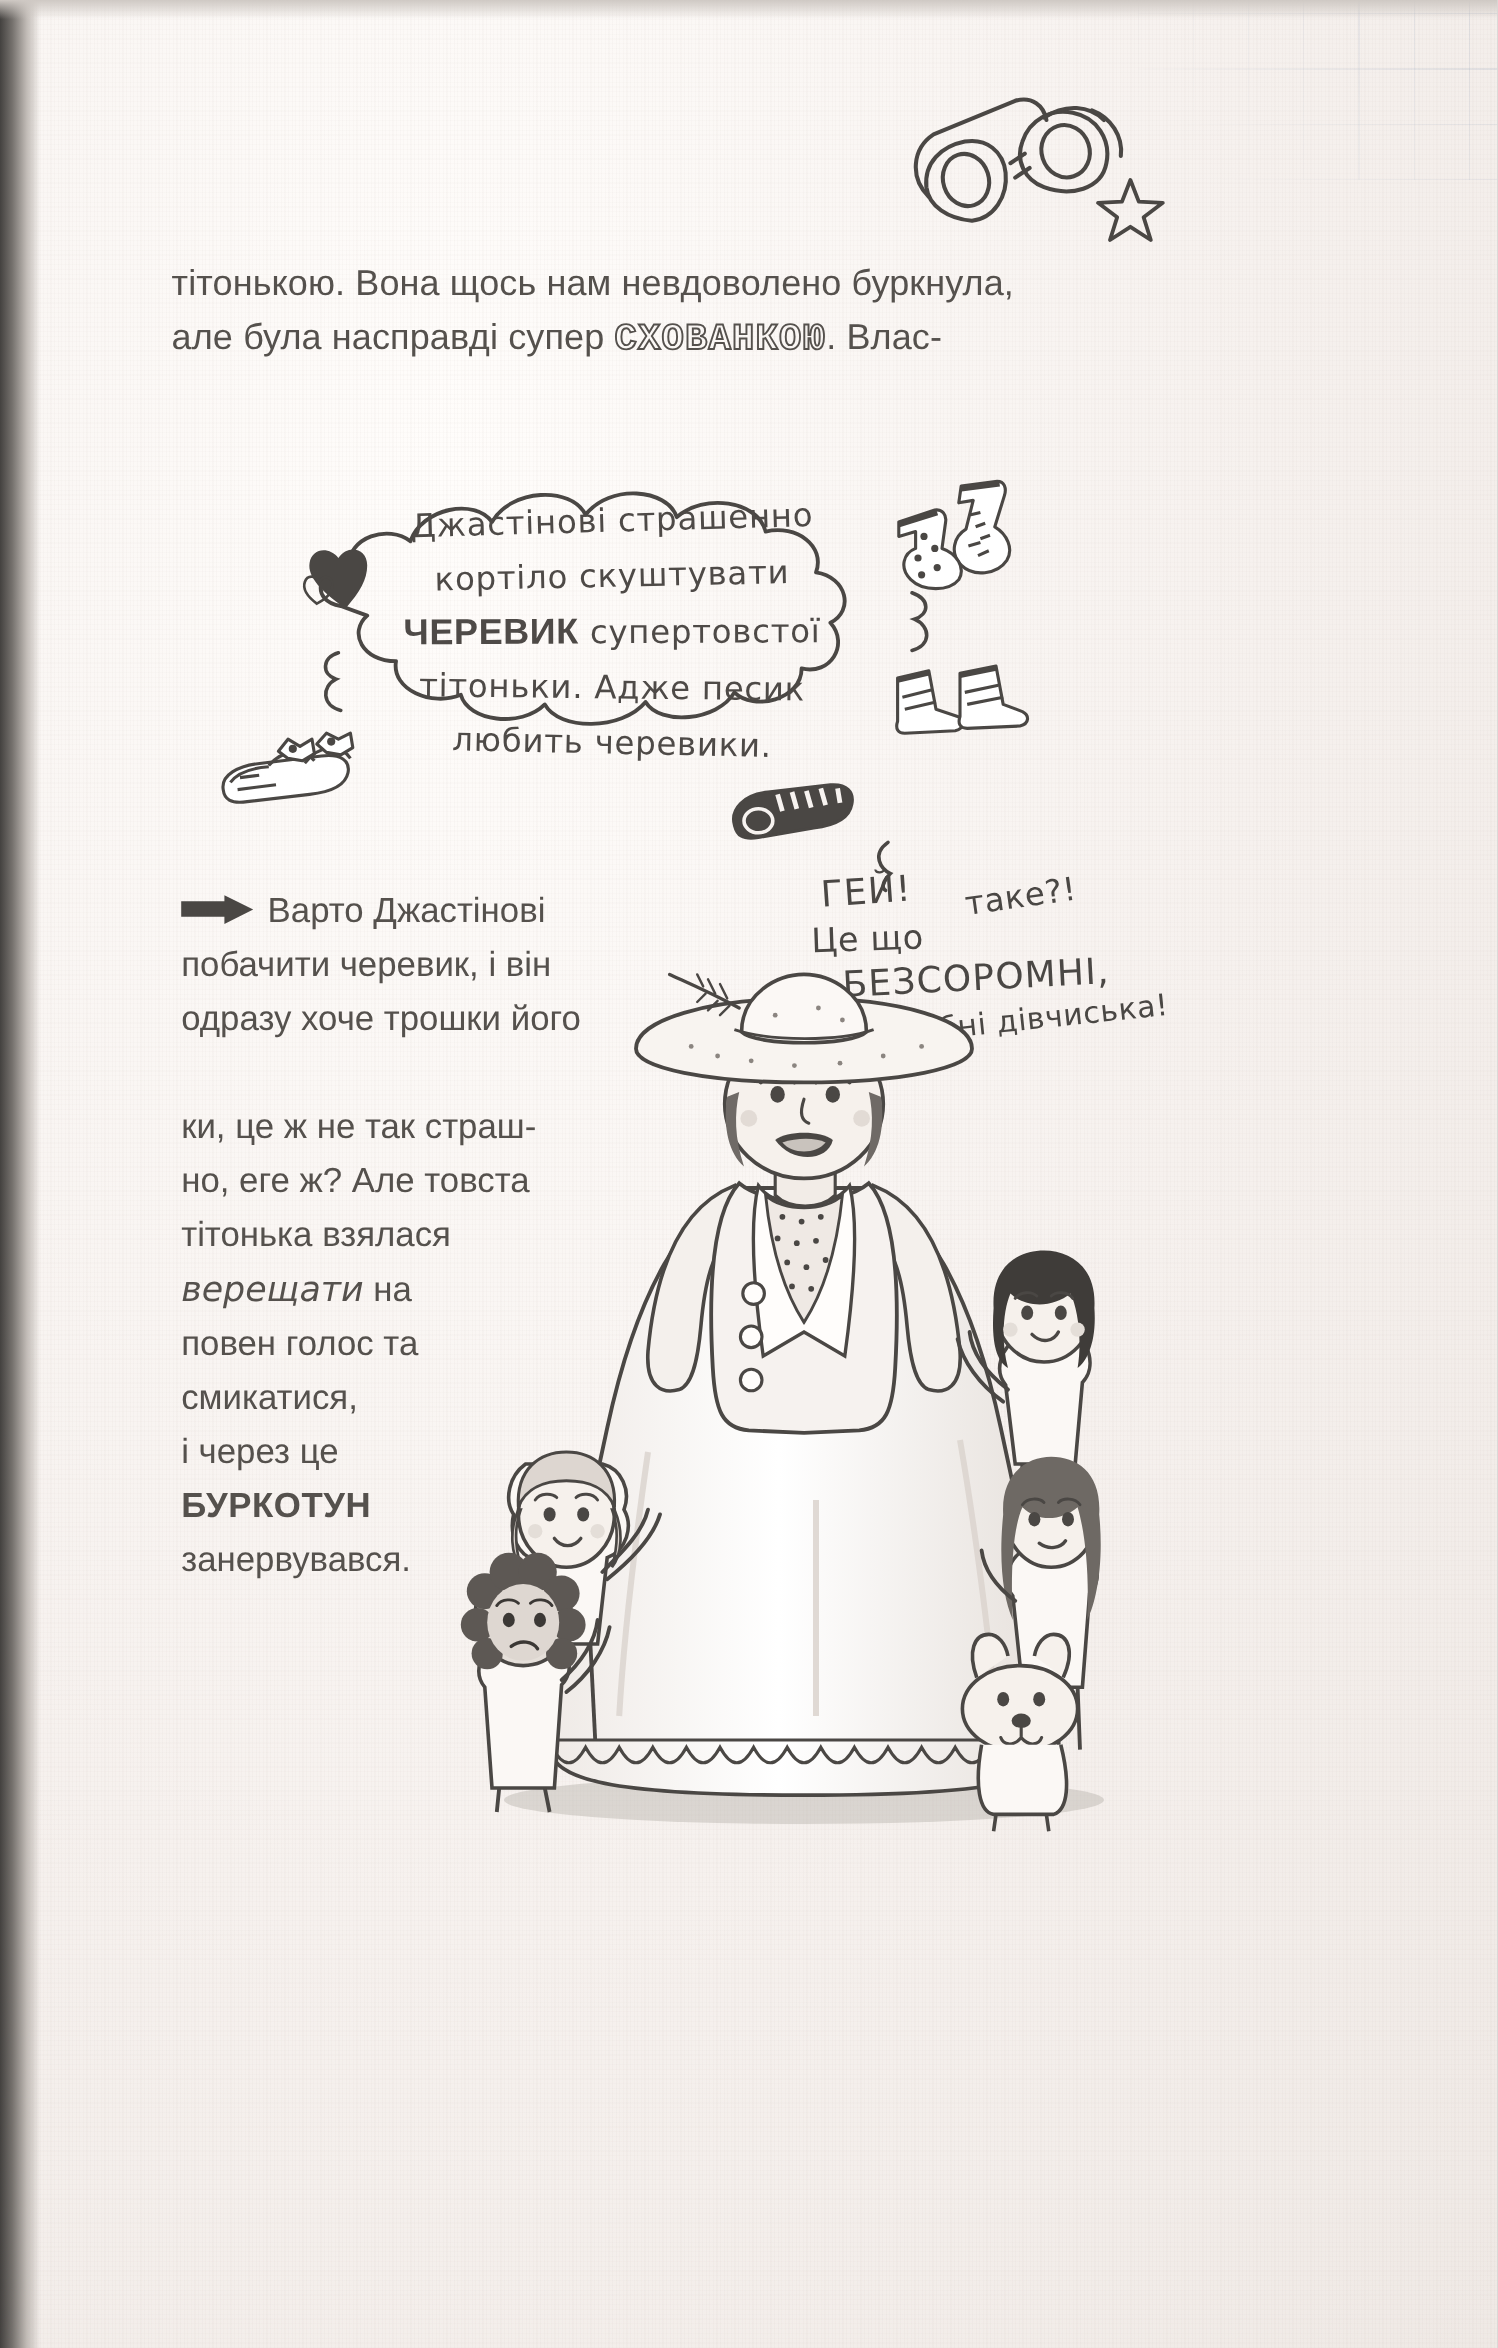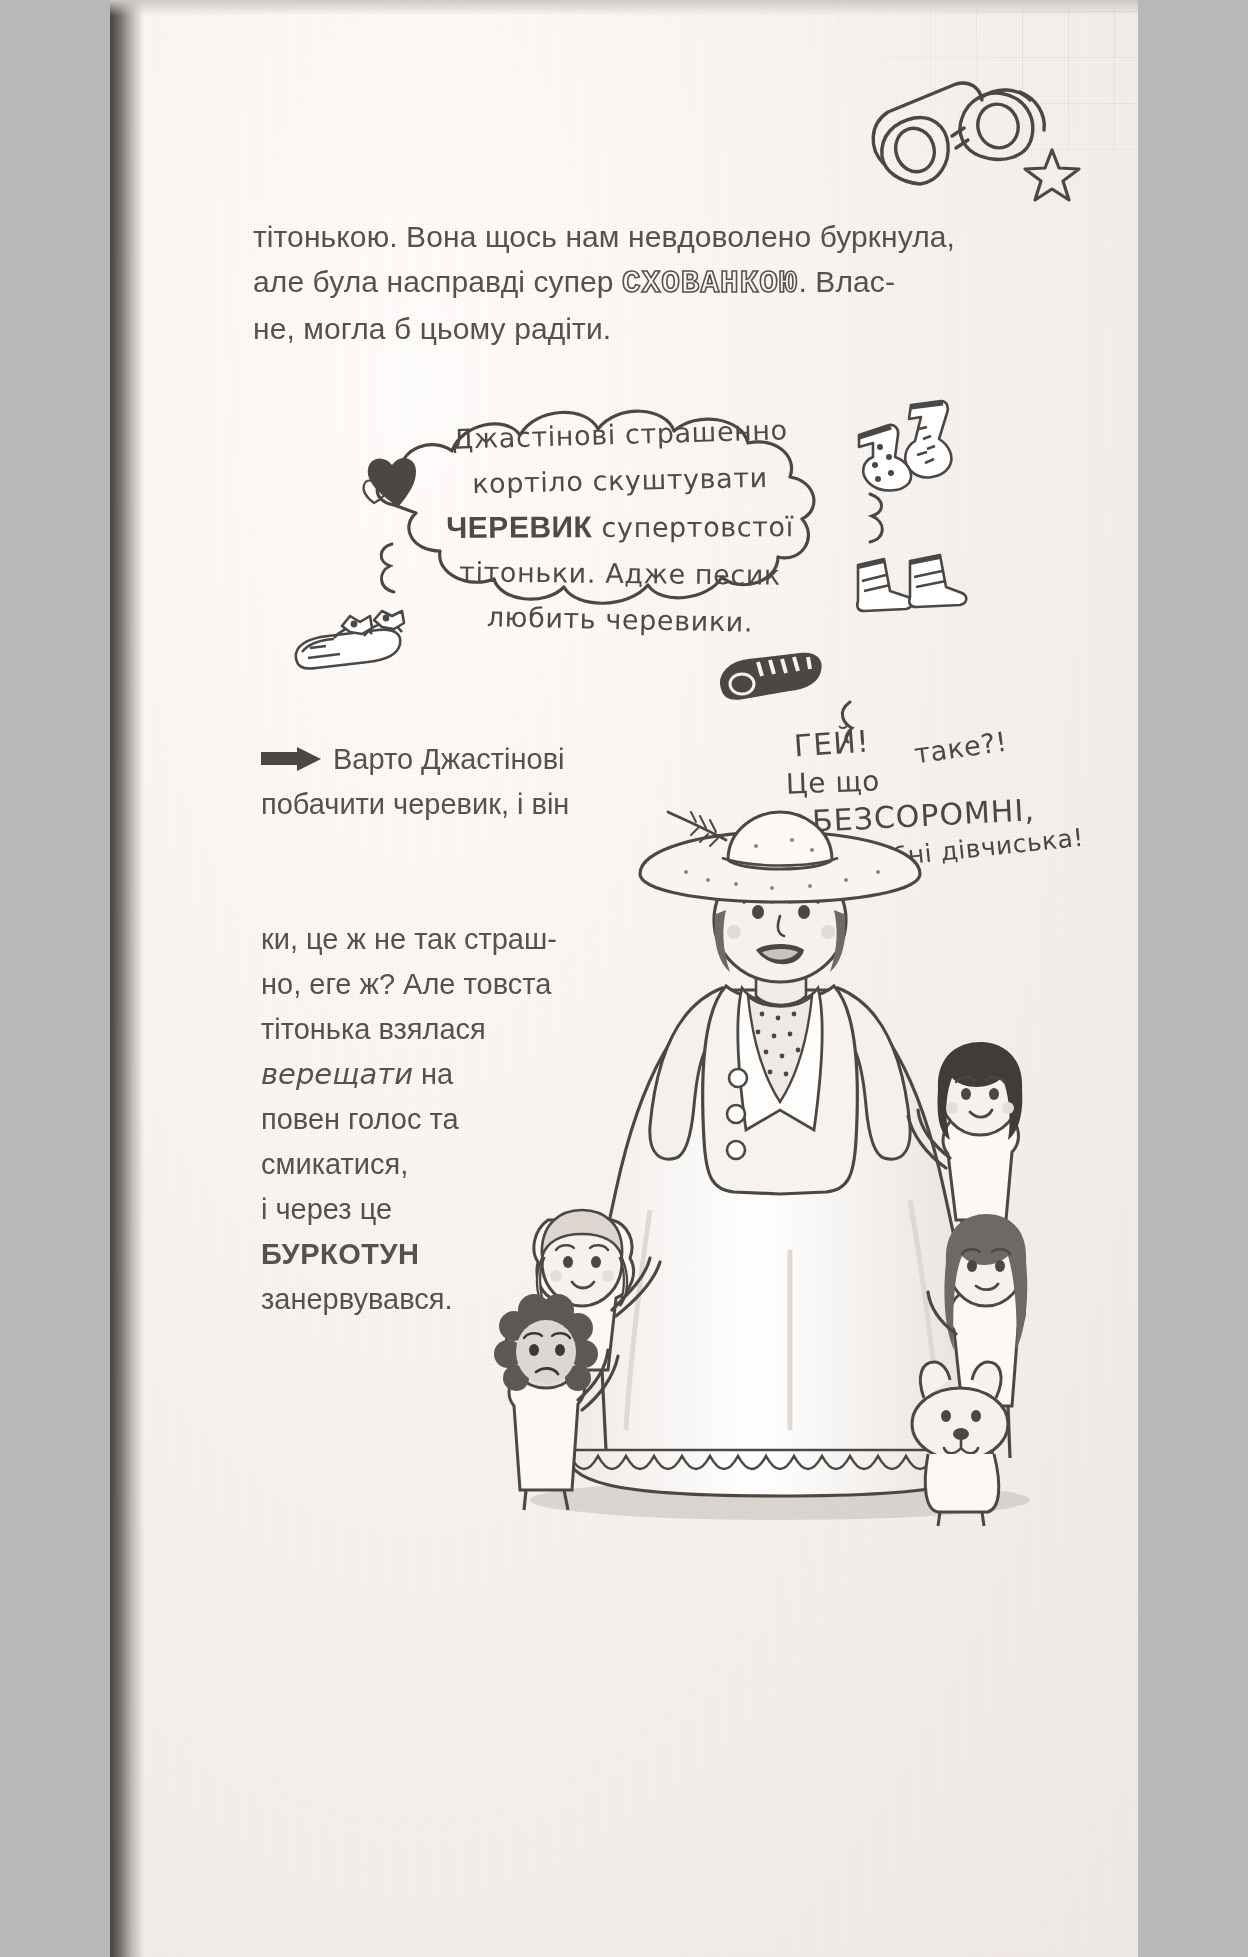--- a/index.html
+++ b/index.html
@@ -1,20 +1,20 @@
 <!DOCTYPE html>
 <html><head>
 <meta charset="utf-8">
 <style>
   html,body{margin:0;padding:0;background:#b8b8b8;}
   body{font-family:"Liberation Sans",sans-serif;}
 
   #page{
     position:relative;
-    width:1028px;height:1957px;
+    width:1248px;height:1957px;
     margin:0 auto;
     background:#f7f3f0;
     overflow:hidden;
   }
   
   #grain{
     position:absolute;inset:0;
     background:
       repeating-linear-gradient(90deg,rgba(150,130,120,.035) 0 1px,rgba(0,0,0,0) 1px 3px),
       repeating-linear-gradient(0deg,rgba(150,130,120,.025) 0 1px,rgba(0,0,0,0) 1px 4px),
@@ -141,21 +141,20 @@
 
   <div class="illus" style="left:912px;top:146px;">
     <svg width="60" height="58" viewBox="0 0 60 58">
       <path d="M30 4 L37 22 L57 23 L41 35 L47 54 L30 43 L13 54 L19 35 L3 23 L23 22 Z" fill="none" stroke="#4a4744" stroke-width="3.2" stroke-linejoin="round"></path>
     </svg>
   </div>
 
   <div id="para-top">
     <span>тітонькою. Вона щось нам невдоволено буркнула,</span><br>
     <span>але була насправді супер </span><span class="outline-word">СХОВАНКОЮ</span><span>. Влас-</span><br>
-    <span>не, могла б цьому радіти.</span>
   </div>
 
   <div id="bubble">
     <svg width="490" height="255" viewBox="0 0 490 255">
       <path d="M34 120
                C8 116 14 88 40 88
                C40 62 74 52 92 66
                C102 38 146 30 160 50
                C176 22 226 20 238 44
                C258 18 306 22 314 46
@@ -261,21 +260,21 @@
   </div>
 
   <div id="col-left">
     <p>
       <span class="arrow-bullet">
         <svg width="62" height="24" viewBox="0 0 62 24">
           <path d="M0 5 L36 5 L36 0 L60 12 L36 24 L36 18 L0 18 Z" fill="#4a4744"></path>
         </svg>
       </span><span>Варто Джастінові</span><br>
       <span>побачити черевик, і він</span><br>
-      <br>
+      <span>одразу хоче трошки його</span><br>
       <br>
       <span>ки, це ж не так страш-</span><br>
       <span>но, еге ж? Але товста</span><br>
       <span>тітонька взялася</span><br>
       <span class="hand">верещати</span><span> на</span><br>
       <span>повен голос та</span><br>
       <span>смикатися,</span><br>
       <span>і через це</span><br>
       <span class="bold-caps">БУРКОТУН</span><br>
       <span>занервувався.</span>

